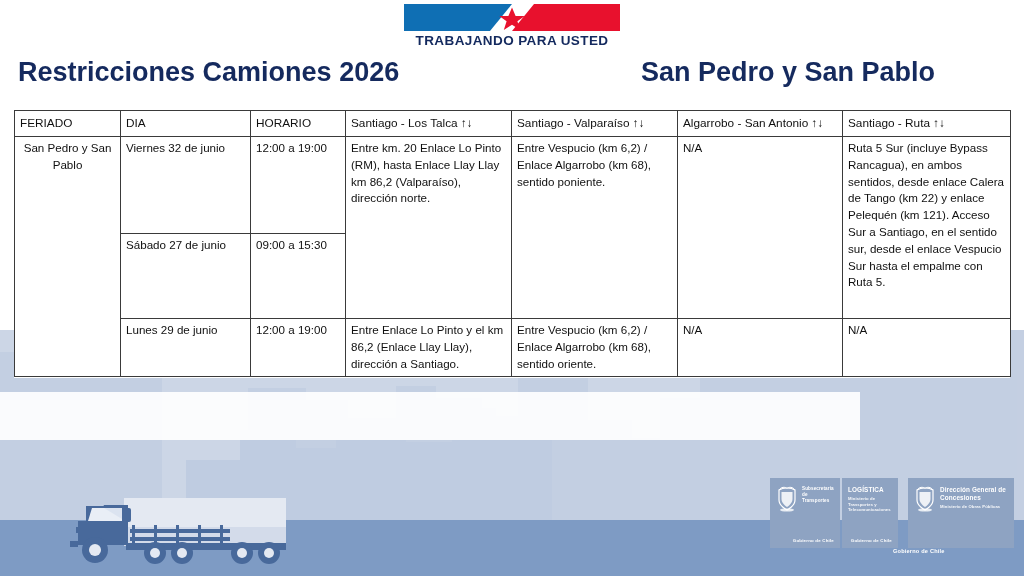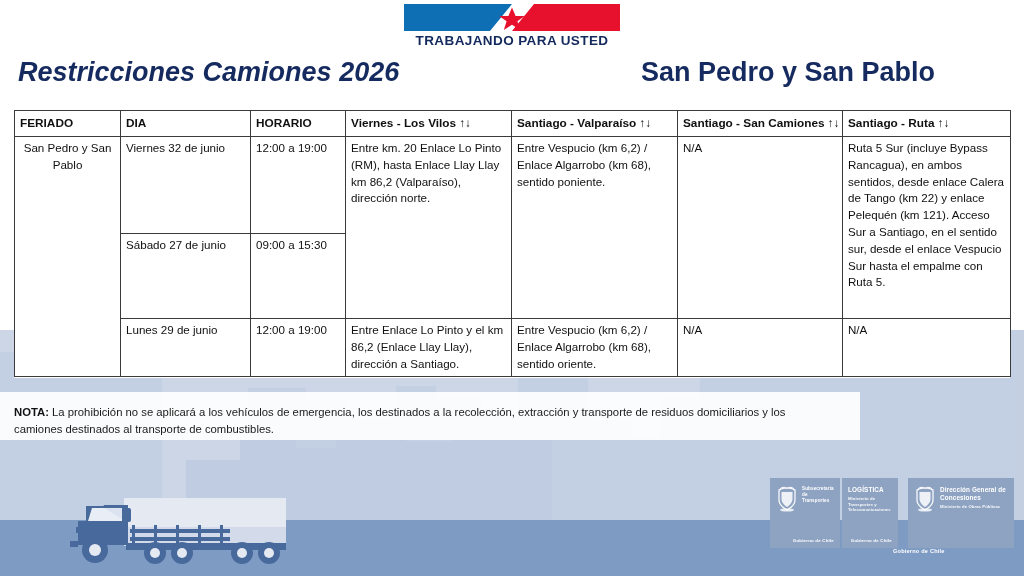--- a/index.html
+++ b/index.html
@@ -23,21 +23,21 @@
   }
   .flag-bar{position:relative;width:216px;height:27px;display:block;}
   .flag-caption{
     margin-top:3px;font-size:13.5px;font-weight:bold;color:#13295e;
     letter-spacing:.4px;line-height:1;white-space:nowrap;
   }
 
   
   .title-left{
     position:absolute;left:18px;top:57px;z-index:5;
-    font-size:27px;font-weight:bold;color:#152a5e;white-space:nowrap;font-style:italic;
+    font-size:27px;font-weight:bold;color:#152a5e;white-space:nowrap;
   }
   .title-right{
     position:absolute;left:641px;top:57px;z-index:5;
     font-size:27px;font-weight:bold;color:#152a5e;white-space:nowrap;
   }
 
   
   .tbl-wrap{position:absolute;left:14px;top:110px;width:996px;z-index:5;}
   table.grid{
     border-collapse:collapse;width:996px;table-layout:fixed;background:#ffffff;
@@ -45,21 +45,21 @@
   table.grid th,table.grid td{
     border:1px solid #3a3a3a;
     vertical-align:top;
     padding:3px 5px 3px 5px;
     font-size:11.6px;
     line-height:1.45;
     color:#101010;
     background:#ffffff;
   }
   table.grid th{
-    font-weight:bold;font-size:11.8px;text-align:left;white-space:nowrap;
+    font-weight:normal;font-size:11.8px;text-align:left;white-space:nowrap;
     padding-top:4px;padding-bottom:4px;
     overflow:hidden;
   }
   td.ctr{vertical-align:top;}
   td.vmid{vertical-align:middle;text-align:center;}
   td.red{color:#c0392b;}
   .c0{width:106px;}
   .c1{width:130px;}
   .c2{width:95px;}
   .c3{width:166px;}
@@ -216,23 +216,23 @@
           <col class="c3">
           <col class="c4">
           <col class="c5">
           <col class="c6">
       </colgroup>
       <thead>
         <tr>
           <th>FERIADO</th>
           <th>DIA</th>
           <th>HORARIO</th>
-          <th>Viernes - Los Vilos ↑↓</th>
+          <th>Santiago - Los Talca ↑↓</th>
           <th>Santiago - Valparaíso ↑↓</th>
-          <th>Santiago - San Camiones ↑↓</th>
+          <th>Algarrobo - San Antonio ↑↓</th>
           <th>Santiago - Ruta ↑↓</th>
         </tr>
       </thead>
       <tbody>
 
         <tr style="height:97px;">
           <td class="vmid" rowspan="3">San Pedro y San Pablo</td>
           <td>Viernes 32 de junio</td>
           <td>12:00 a 19:00</td>
           <td rowspan="2">Entre km. 20 Enlace Lo Pinto (RM), hasta Enlace Llay Llay km 86,2 (Valparaíso), dirección norte.</td>
@@ -251,23 +251,20 @@
           <td>12:00 a 19:00</td>
           <td>Entre Enlace Lo Pinto y el km 86,2 (Enlace Llay Llay), dirección a Santiago.</td>
           <td>Entre Vespucio (km 6,2) / Enlace Algarrobo (km 68), sentido oriente.</td>
           <td class="ctr">N/A</td>
           <td class="ctr">N/A</td>
         </tr>
       </tbody>
     </table>
   </div>
 
-  <div class="nota">
-    <b>NOTA:</b><span> La prohibición no se aplicará a los vehículos de emergencia, los destinados a la recolección, extracción y transporte de residuos domiciliarios y los camiones destinados al transporte de combustibles.</span>
-  </div>
 
   <div class="footer-logos">
 
     <div class="logo-block lb1">
       <svg class="coat" viewBox="0 0 22 26">
         <path d="M11 2 C6 2 3 4 3 4 L3 14 C3 20 11 24 11 24 C11 24 19 20 19 14 L19 4 C19 4 16 2 11 2 Z" fill="none" stroke="#ffffff" stroke-width="1.2"></path>
         <path d="M5.5 6 L16.5 6 L16.5 13 C16.5 17.5 11 21 11 21 C11 21 5.5 17.5 5.5 13 Z" fill="#ffffff" opacity="0.85"></path>
         <path d="M3 4 C5 1 9 0.5 11 2.5 C13 0.5 17 1 19 4" fill="none" stroke="#ffffff" stroke-width="1"></path>
         <ellipse cx="11" cy="24" rx="7" ry="1.6" fill="#ffffff" opacity="0.8"></ellipse>
       </svg>

